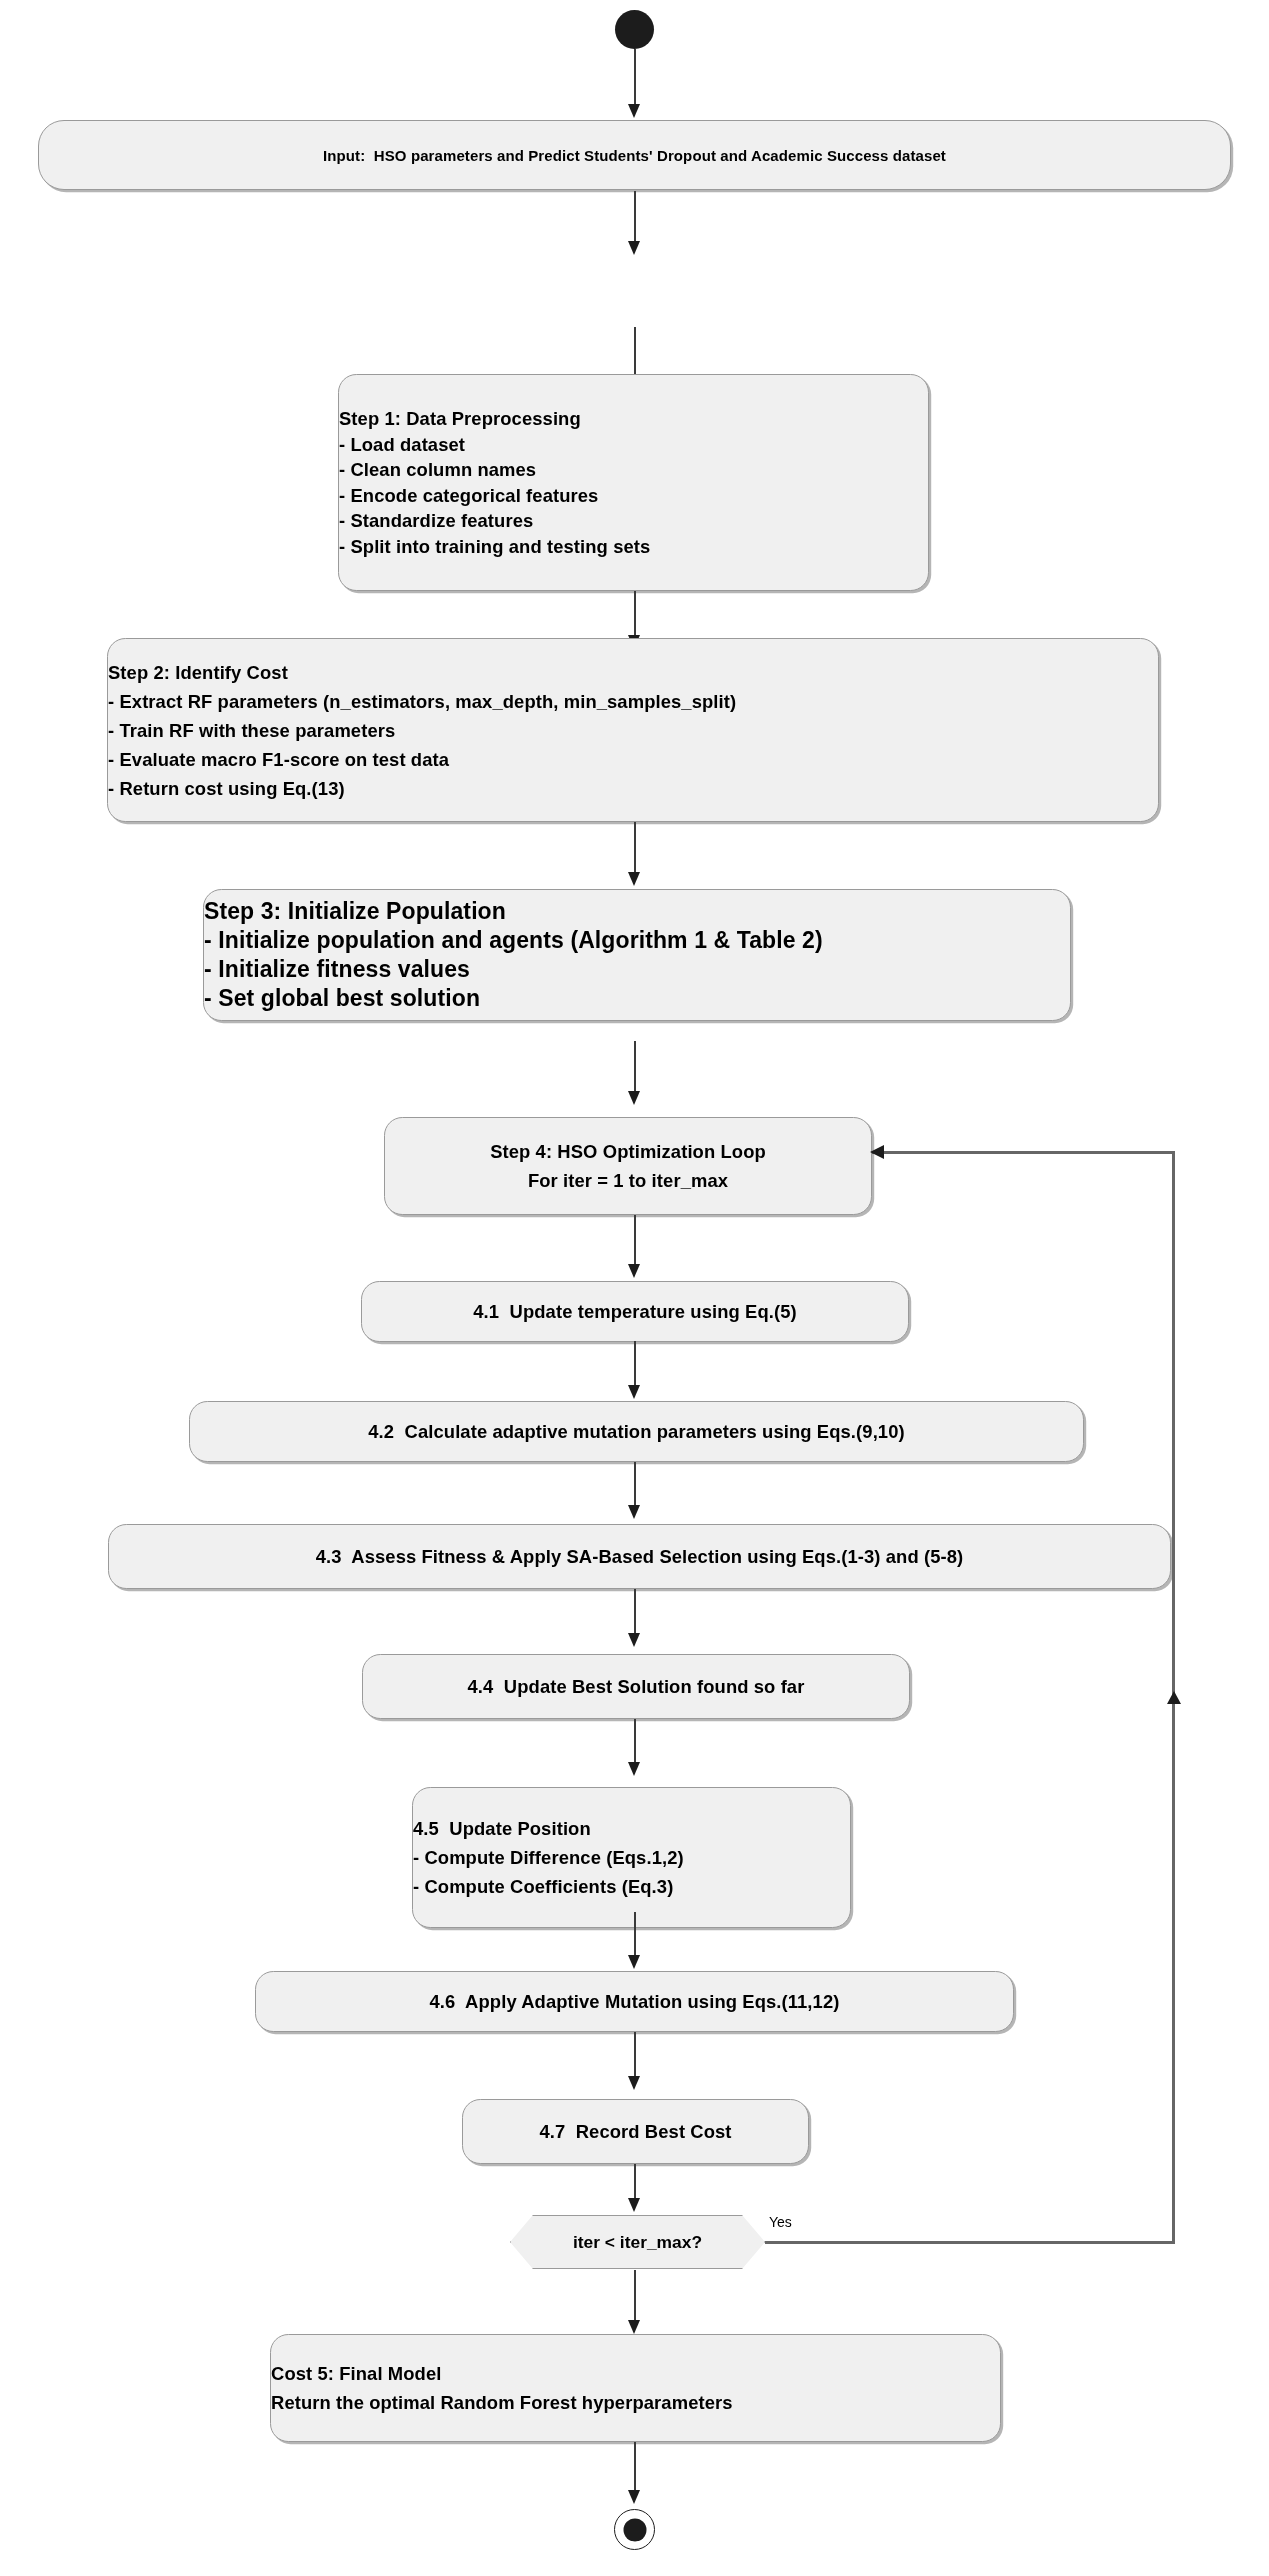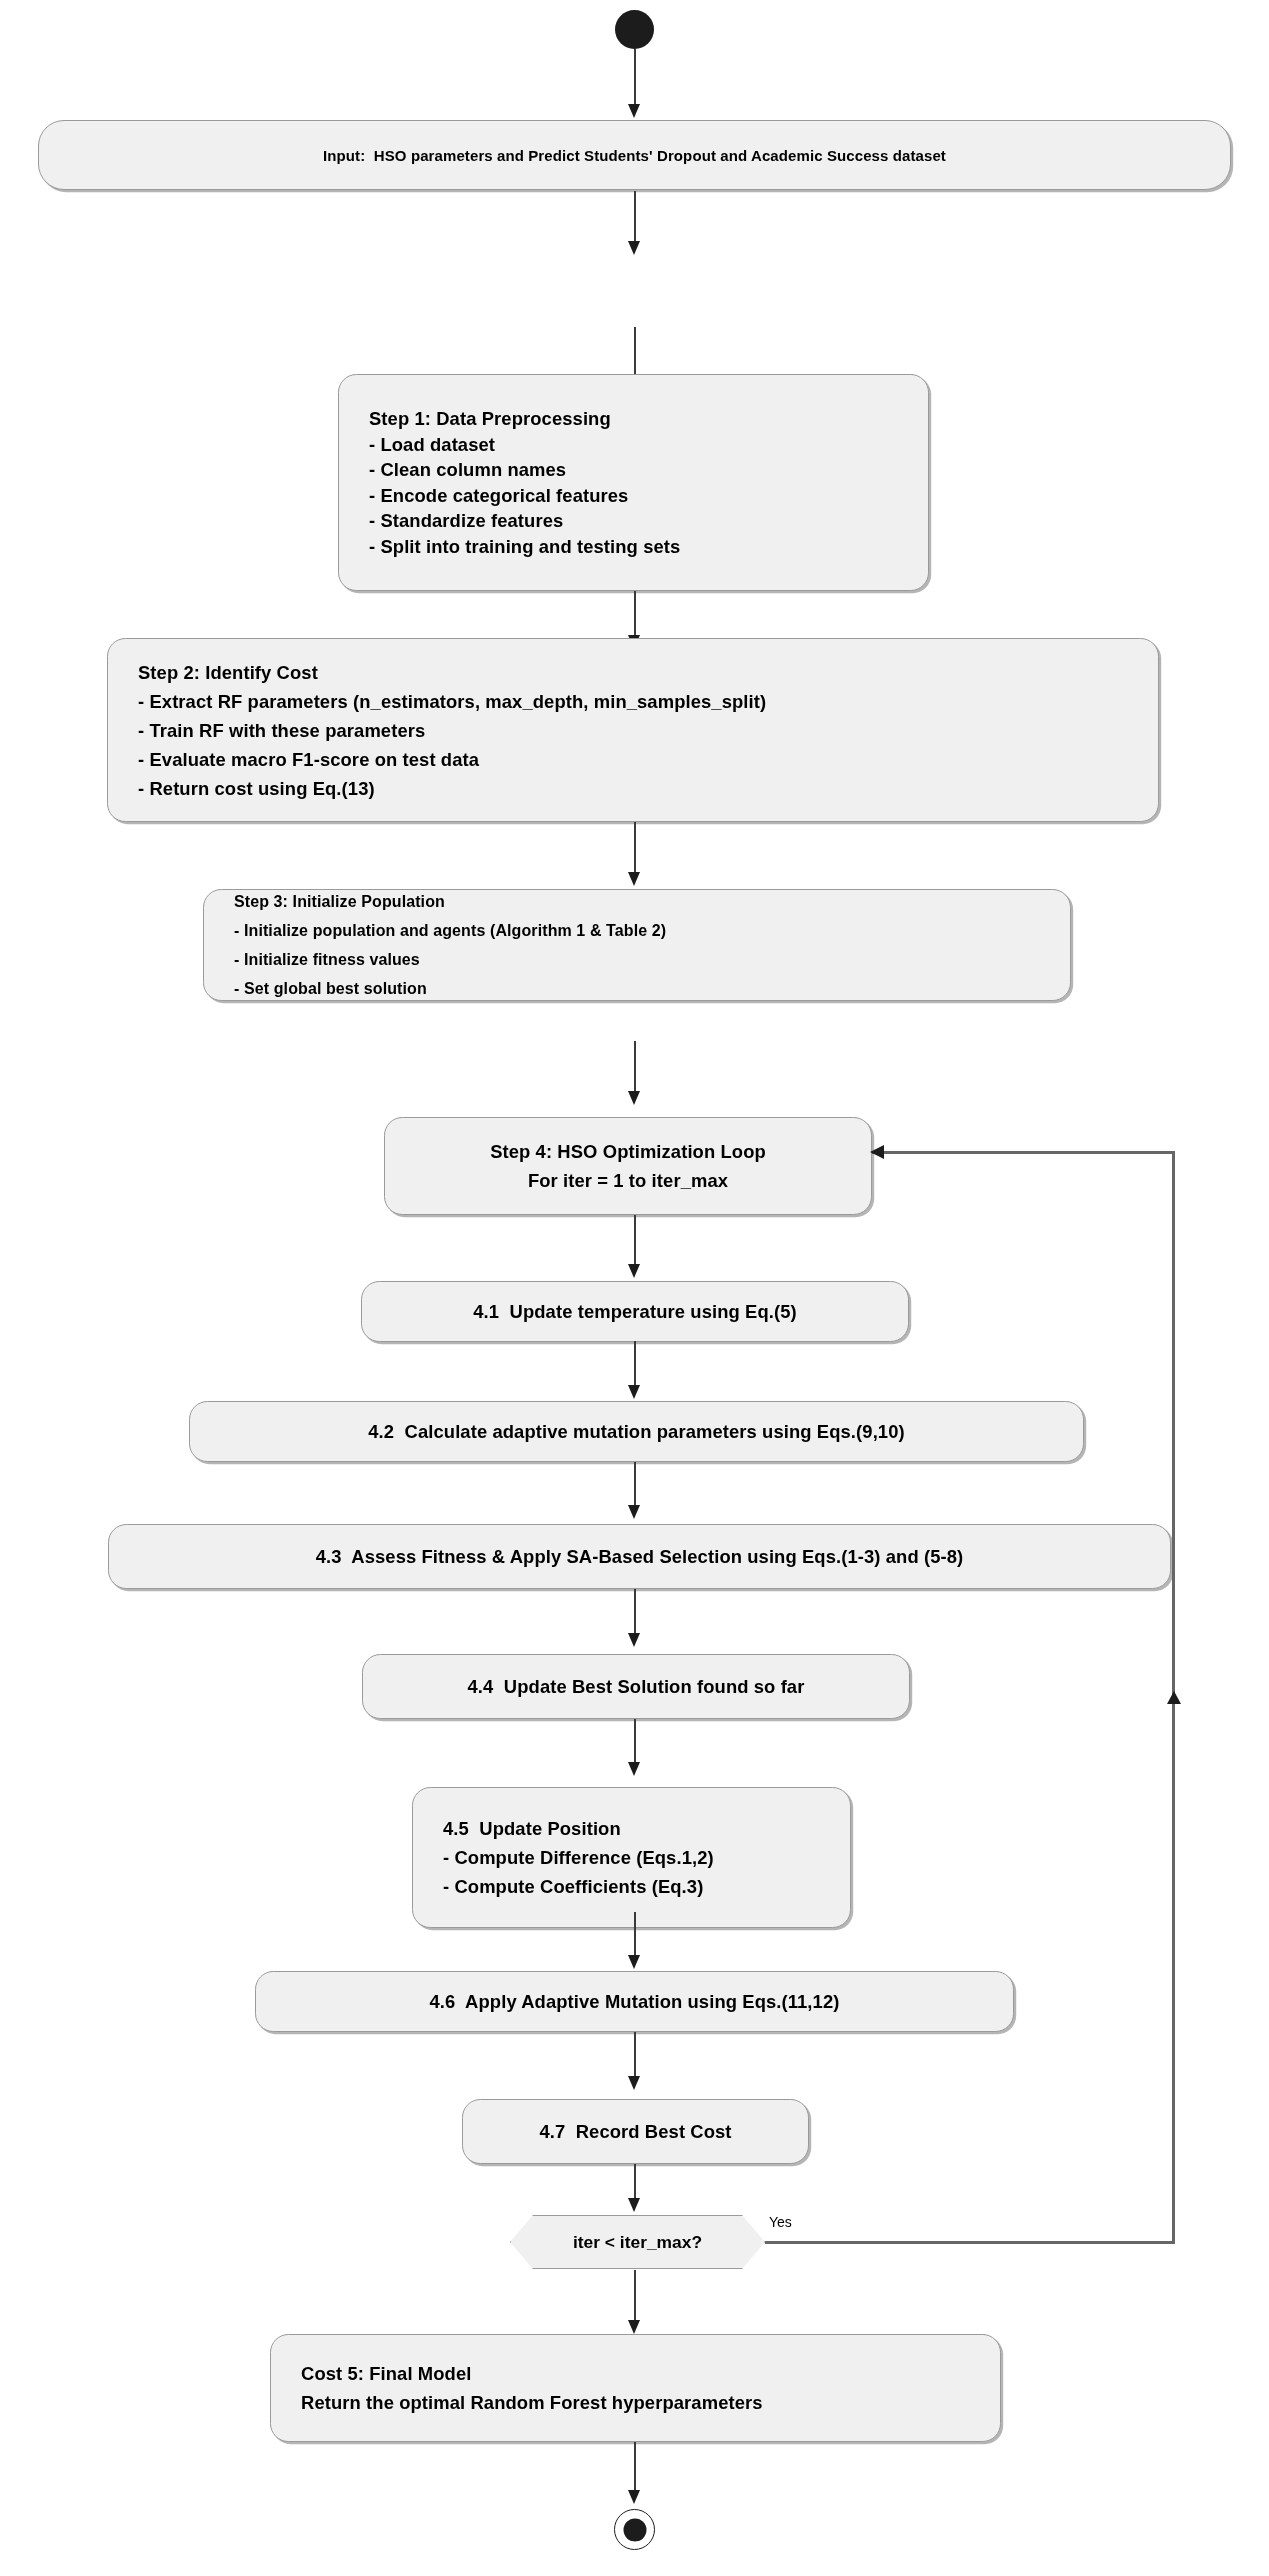--- a/index.html
+++ b/index.html
@@ -42,21 +42,21 @@
   }
   .node.center {
     align-items: center;
     text-align: center;
   }
   .node.left {
     align-items: flex-start;
     text-align: left;
   }
   .node.left .title,
-  .node.left .line { padding-left: 30px; }
+  .node.left .line { }
 
   
   .start-node {
     position: absolute;
     width: 39px;
     height: 39px;
     border-radius: 50%;
     background: #1c1c1c;
   }
   .end-node {
@@ -166,21 +166,21 @@
   <div class="node left" style="left:107px; top:638px; width:1052px; height:184px; font-size:18.4px; line-height:29px;">
     <div class="title">Step 2: Identify Cost</div>
     <div class="line">- Extract RF parameters (n_estimators, max_depth, min_samples_split)</div>
     <div class="line">- Train RF with these parameters</div>
     <div class="line">- Evaluate macro F1-score on test data</div>
     <div class="line">- Return cost using Eq.(13)</div>
   </div>
   <div class="vline" style="left:634px; top:822px; height:54px;"></div>
   <div class="arrow-down" style="left:628px; top:872px;"></div>
 
-  <div class="node left" style="left:203px; top:889px; width:868px; height:112px; font-size:16px; line-height:29px;">
+  <div class="node left" style="left:203px; top:889px; width:868px; height:132px; font-size:23px; line-height:29px;">
     <div class="title">Step 3: Initialize Population</div>
     <div class="line">- Initialize population and agents (Algorithm 1 &amp; Table 2)</div>
     <div class="line">- Initialize fitness values</div>
     <div class="line">- Set global best solution</div>
   </div>
   <div class="vline" style="left:634px; top:1041px; height:54px;"></div>
   <div class="arrow-down" style="left:628px; top:1091px;"></div>
 
   <div class="node center" style="left:384px; top:1117px; width:488px; height:98px; font-size:18.4px; line-height:29px;">
     <div class="title">Step 4: HSO Optimization Loop</div>

